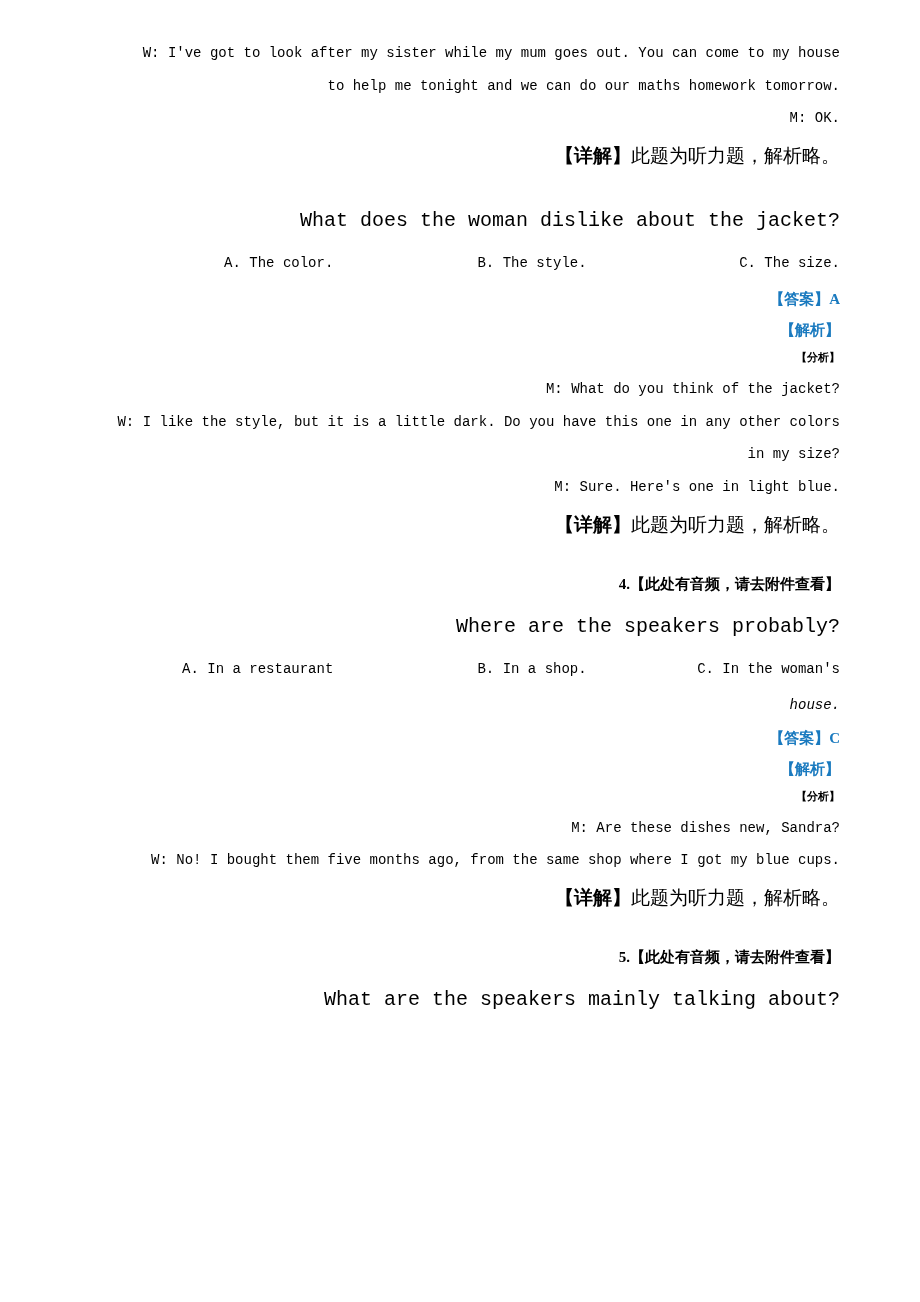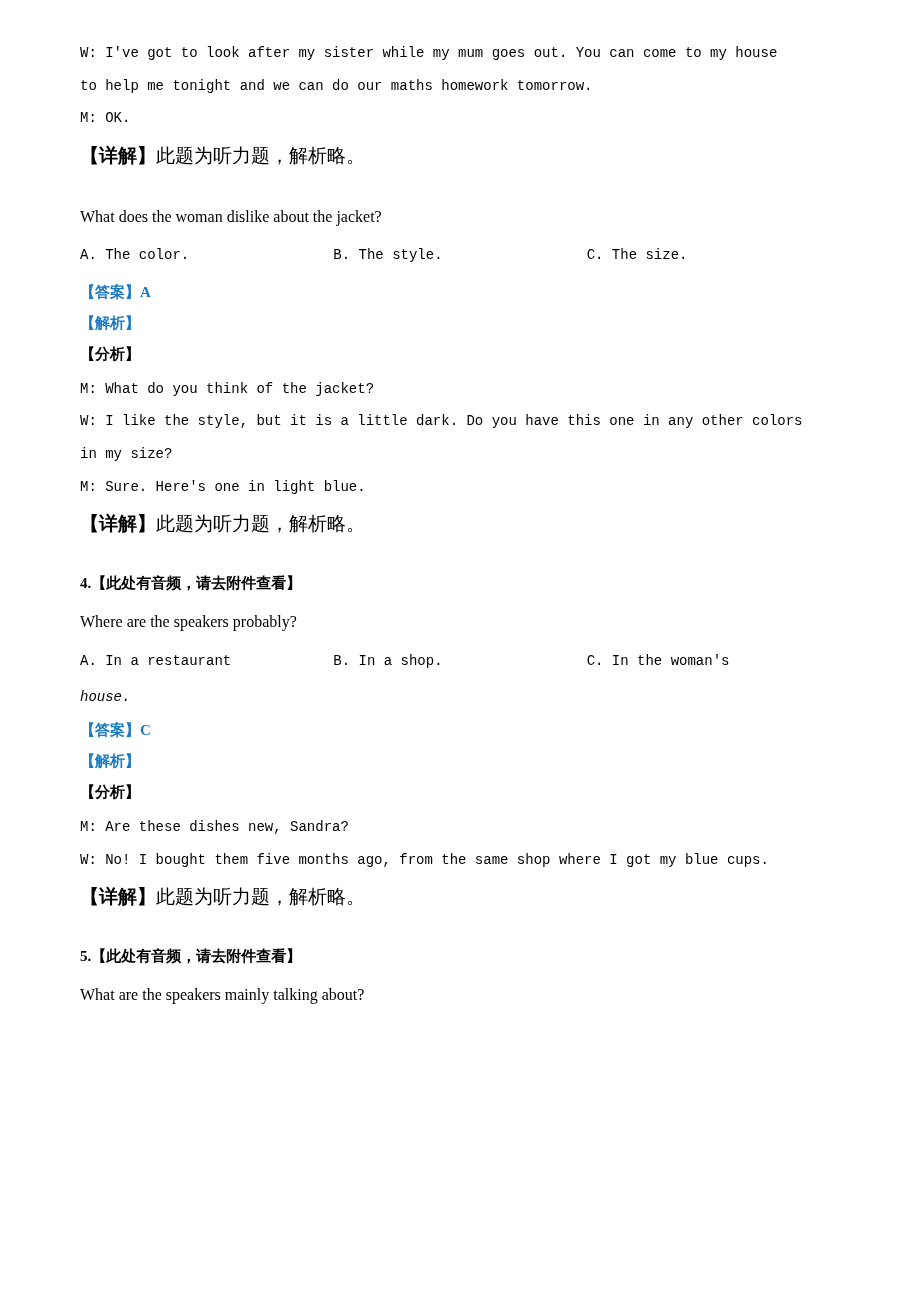--- a/index.html
+++ b/index.html
@@ -1,18 +1,19 @@
 <!DOCTYPE html>
 <html><head>
   <meta charset="utf-8">
   <style>
     * {
       margin: 0;
       padding: 0;
       box-sizing: border-box;
+      text-align: right;
     }
     body {
       background: #ffffff;
       font-family: "SimSun", "宋体", serif;
       font-size: 15px;
       color: #000000;
       width: 920px;
       min-height: 1302px;
       padding: 40px 80px;
       line-height: 1.8;
@@ -35,22 +36,22 @@
       font-size: 15px;
       font-weight: bold;
       margin-bottom: 10px;
       margin-top: 10px;
     }
     .question-audio {
       color: #000;
       font-weight: bold;
     }
     .question-text {
-      font-family: Liberation Serif, serif;
-      font-size: 16px;
+      font-family: Liberation Mono, monospace;
+      font-size: 20px;
       margin-bottom: 10px;
       line-height: 1.9;
     }
     .options-row {
       font-family: "Courier New", Courier, monospace;
       font-size: 14px;
       margin-bottom: 10px;
       line-height: 1.9;
       display: flex;
       gap: 0;
@@ -64,21 +65,21 @@
       margin-bottom: 4px;
       font-weight: bold;
     }
     .analysis-label {
       color: #1a7abf;
       font-size: 15px;
       margin-bottom: 4px;
       font-weight: bold;
     }
     .fenxi-label {
-      font-size: 15px;
+      font-size: 11px;
       font-weight: bold;
       margin-bottom: 8px;
     }
     .bracket-bold {
       font-weight: bold;
     }
     .wrap-line {
       font-family: "Courier New", Courier, monospace;
       font-size: 14px;
       margin-bottom: 6px;

